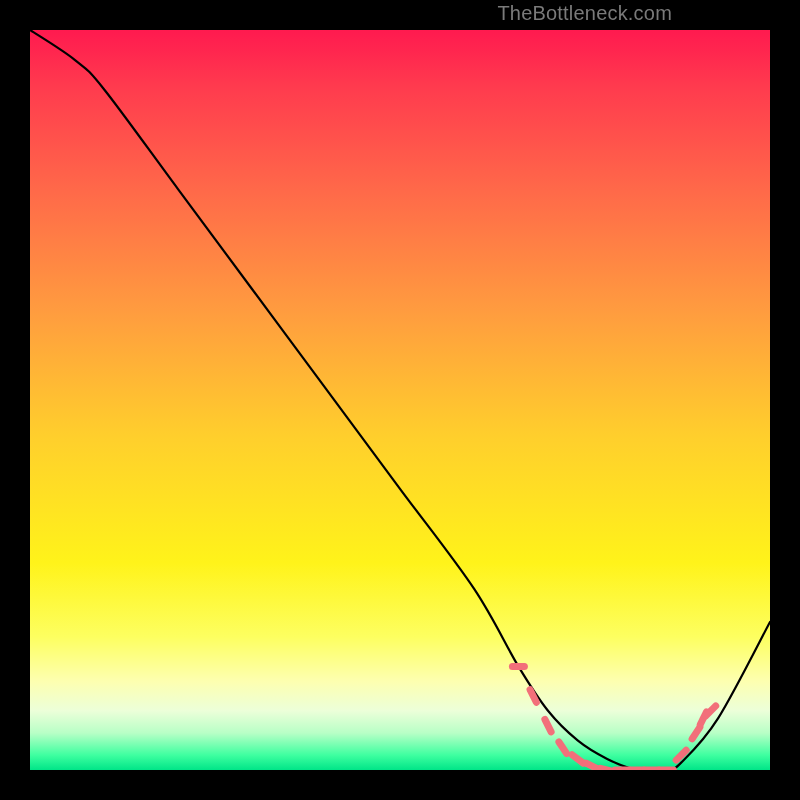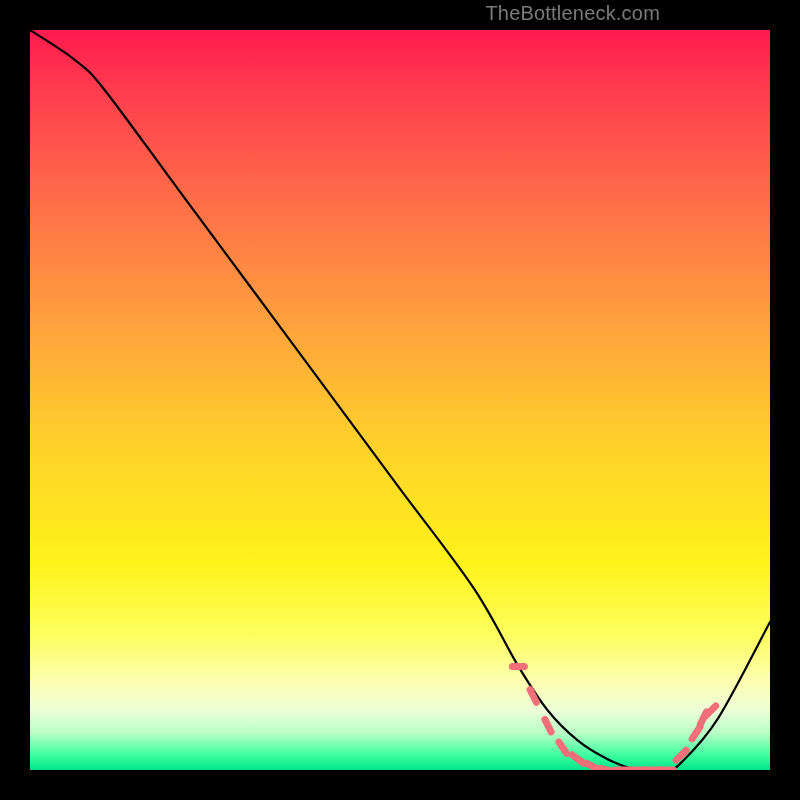--- a/index.html
+++ b/index.html
@@ -9,20 +9,21 @@
     height: 800px;
     background: #000;
     overflow: hidden;
     font-family: Arial, Helvetica, sans-serif;
   }
   .frame {
     position: relative;
     width: 668px;
     height: 800px;
     background: #000;
+    padding-left: 12px;
   }
   .watermark {
     position: absolute;
     top: 2px;
     right: 8px;
     color: #7a7a7a;
     font-size: 20px;
     font-weight: 500;
     letter-spacing: 0.2px;
     z-index: 20;

